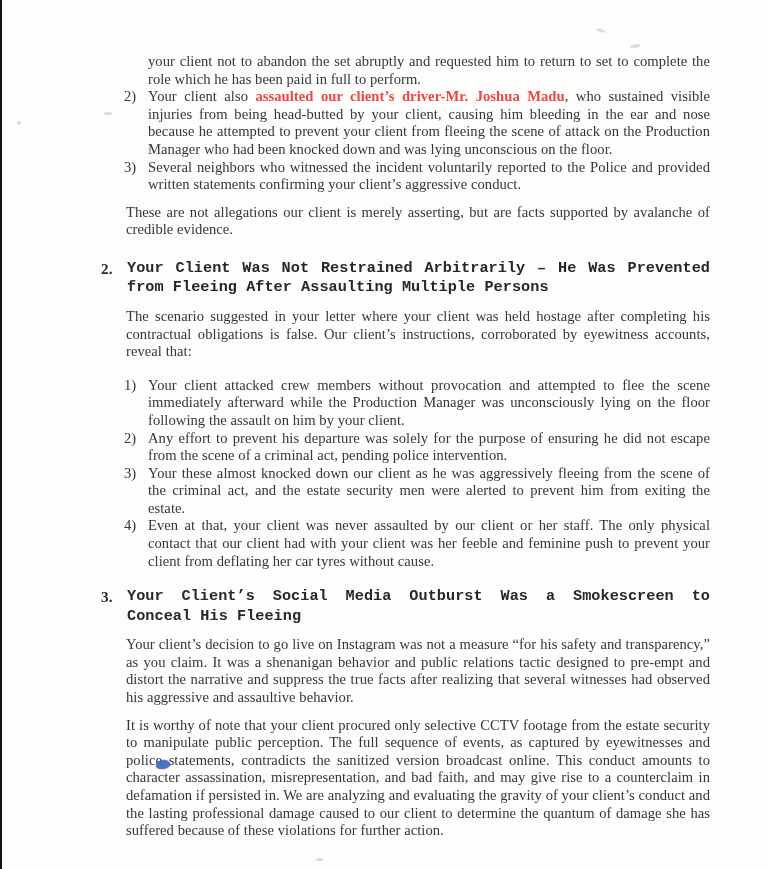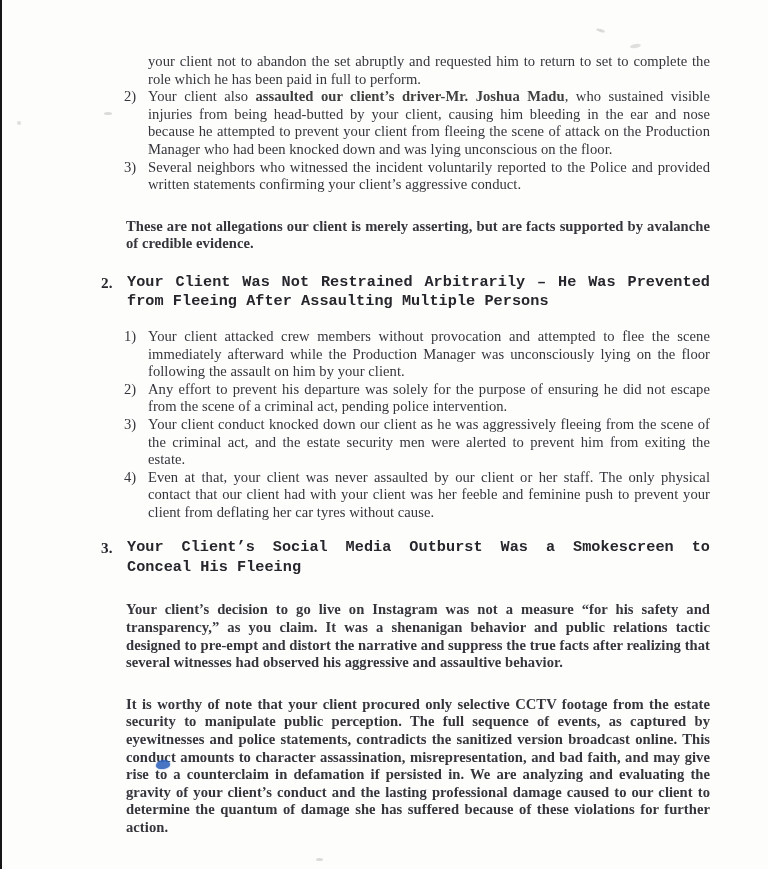--- a/index.html
+++ b/index.html
@@ -40,41 +40,40 @@
   .hang-list .num {
     flex: 0 0 24px;
     margin-left: -2px;
     text-align: left;
   }
   .hang-list .itext {
     flex: 1;
     text-align: justify;
   }
   p.para {
-    margin: 24px 0 0 0;
-    font-weight: bold;
+    margin: 10px 0 0 0;
   }
   .list-a { margin-top: 0; }
   .list-b { margin-top: 16px; }
   .heading {
     display: flex;
     font-weight: bold;
     font-size: 15.2px;
     line-height: 19.5px;
     color: #26262c;
     text-align: justify;
   }
   .heading-2 { margin-top: 20px; }
   .heading-3 { margin-top: 17px; }
   .heading .hnum {
     flex: 0 0 26px;
     margin-left: -25px;
   }
   .heading .htitle { flex: 1; font-family: Liberation Mono, monospace; }
-  b { color: #404040; }
+  b { color: #ef4444; }
   .ink-mark {
     position: absolute;
     left: 156px;
     top: 760px;
     width: 14px;
     height: 9px;
     background: #2e63bd;
     border-radius: 55% 45% 50% 50% / 60% 55% 45% 40%;
     opacity: 0.88;
     box-shadow: 0 0 1.5px #2e63bd;
@@ -120,33 +119,34 @@
       </div>
     </div>
 
     <p class="para">These are not allegations our client is merely asserting, but are facts supported by avalanche of credible evidence.</p>
 
     <div class="heading heading-2">
       <span class="hnum">2.</span>
       <span class="htitle">Your Client Was Not Restrained Arbitrarily – He Was Prevented from Fleeing After Assaulting Multiple Persons</span>
     </div>
 
+    <p class="para">The scenario suggested in your letter where your client was held hostage after completing his contractual obligations is false. Our client’s instructions, corroborated by eyewitness accounts, reveal that:</p>
 
     <div class="hang-list list-b">
       <div class="item">
         <span class="num">1)</span>
         <span class="itext">Your client attacked crew members without provocation and attempted to flee the scene immediately afterward while the Production Manager was unconsciously lying on the floor following the assault on him by your client.</span>
       </div>
       <div class="item">
         <span class="num">2)</span>
         <span class="itext">Any effort to prevent his departure was solely for the purpose of ensuring he did not escape from the scene of a criminal act, pending police intervention.</span>
       </div>
       <div class="item">
         <span class="num">3)</span>
-        <span class="itext">Your client conduct knocked down our client as he was aggressively fleeing from the scene of the criminal act, and the estate security men were alerted to prevent him from exiting the estate.</span>
+        <span class="itext">Your these almost knocked down our client as he was aggressively fleeing from the scene of the criminal act, and the estate security men were alerted to prevent him from exiting the estate.</span>
       </div>
       <div class="item">
         <span class="num">4)</span>
         <span class="itext">Even at that, your client was never assaulted by our client or her staff. The only physical contact that our client had with your client was her feeble and feminine push to prevent your client from deflating her car tyres without cause.</span>
       </div>
     </div>
 
     <div class="heading heading-3">
       <span class="hnum">3.</span>
       <span class="htitle">Your Client’s Social Media Outburst Was a Smokescreen to Conceal His Fleeing</span>

